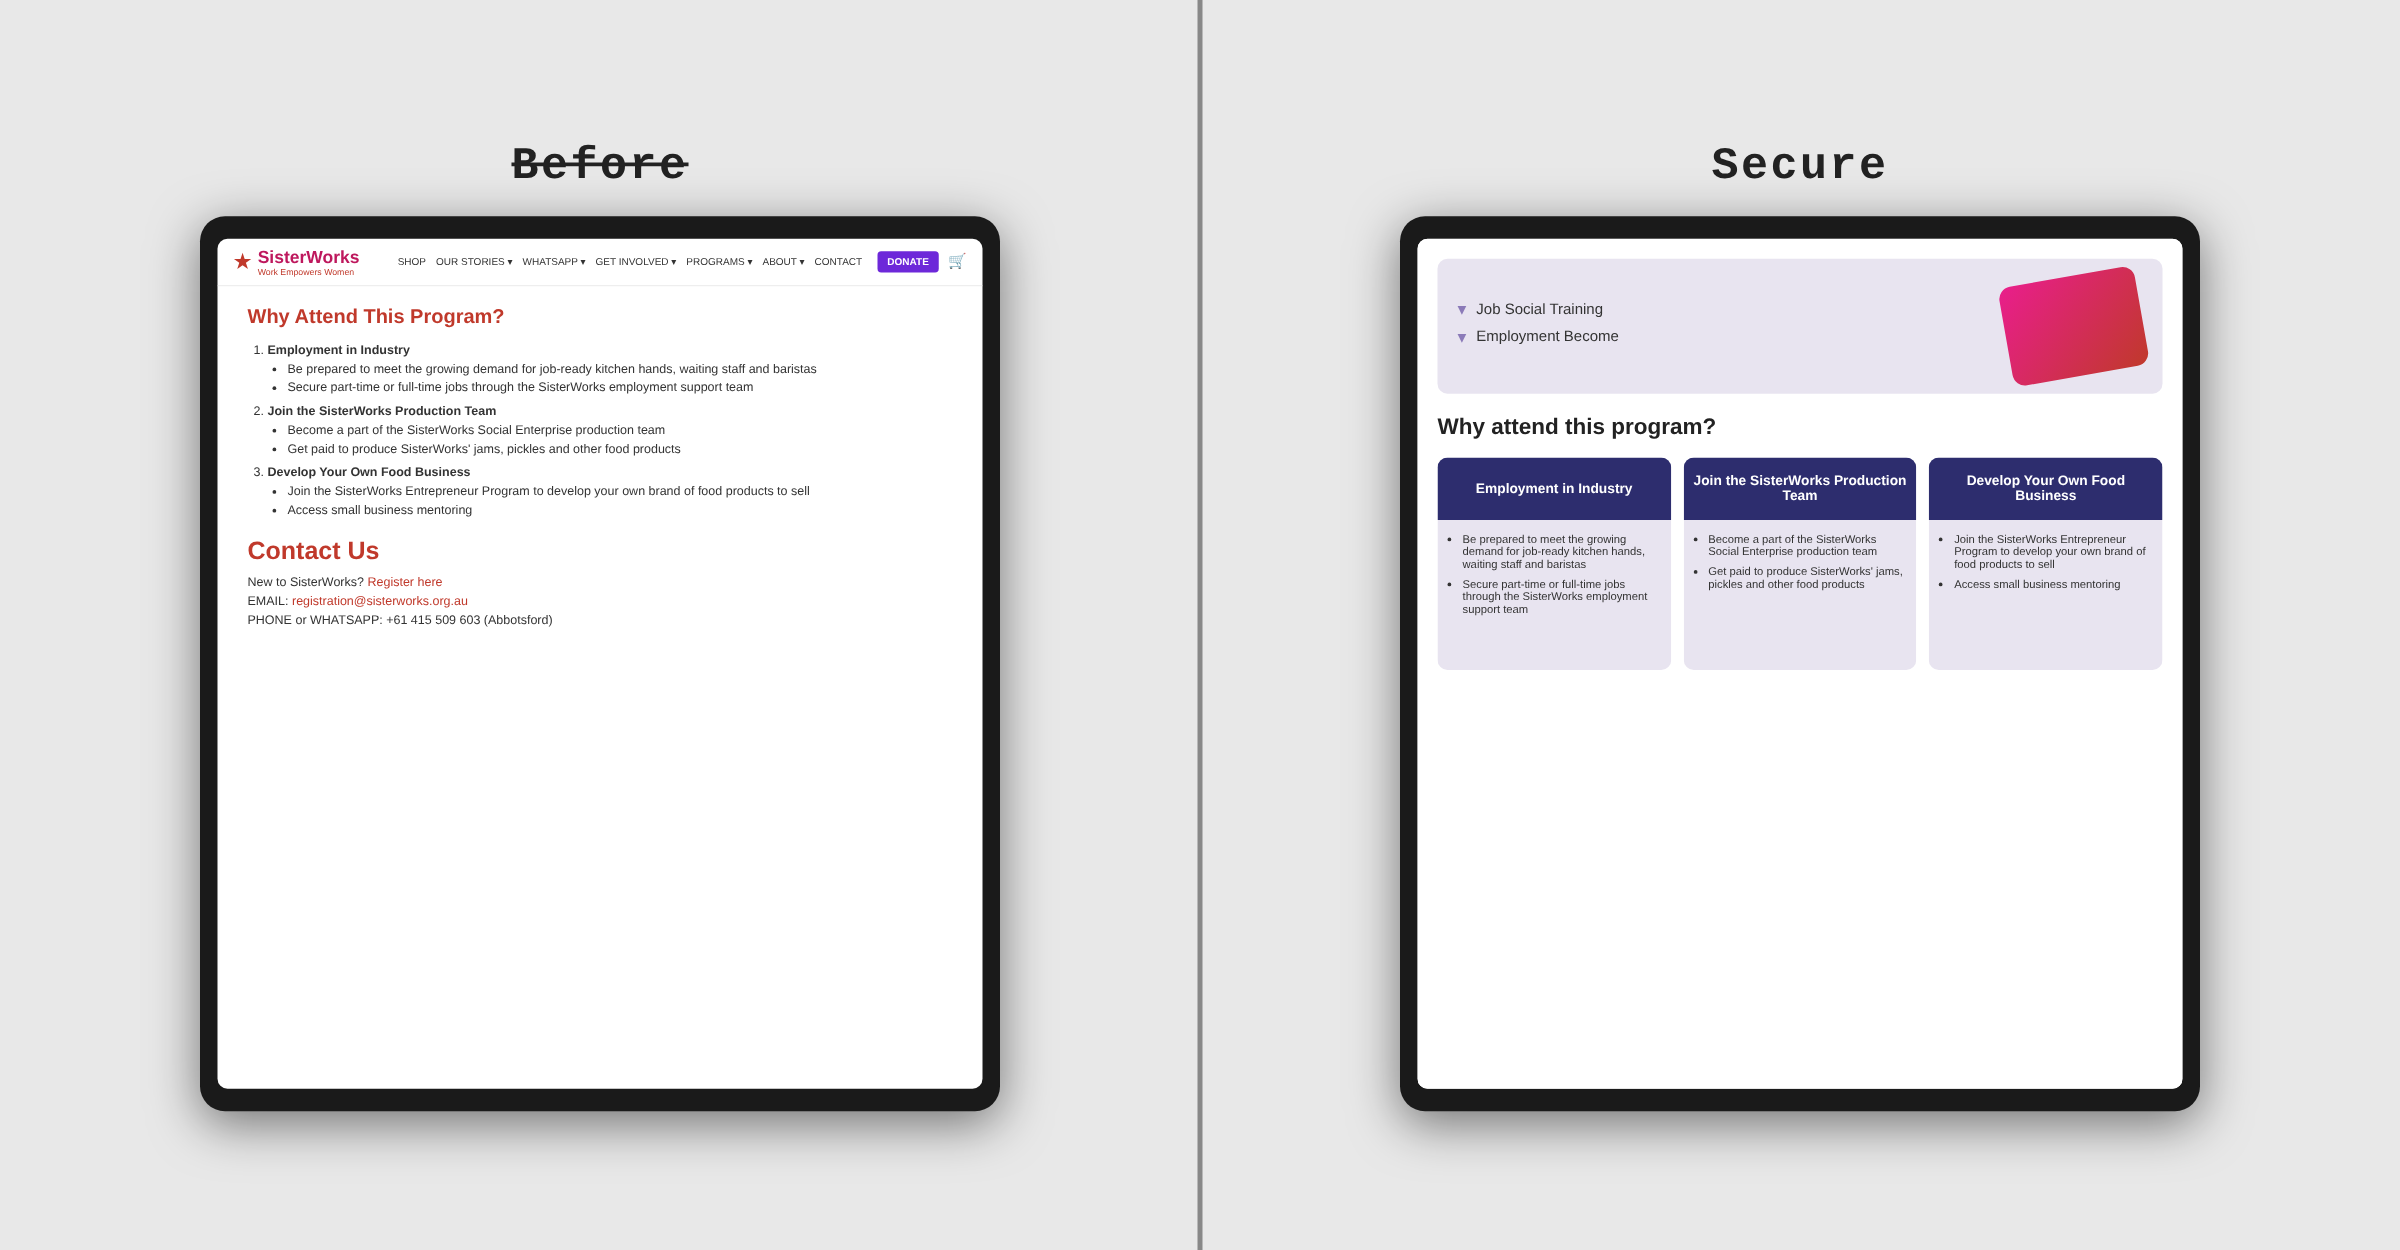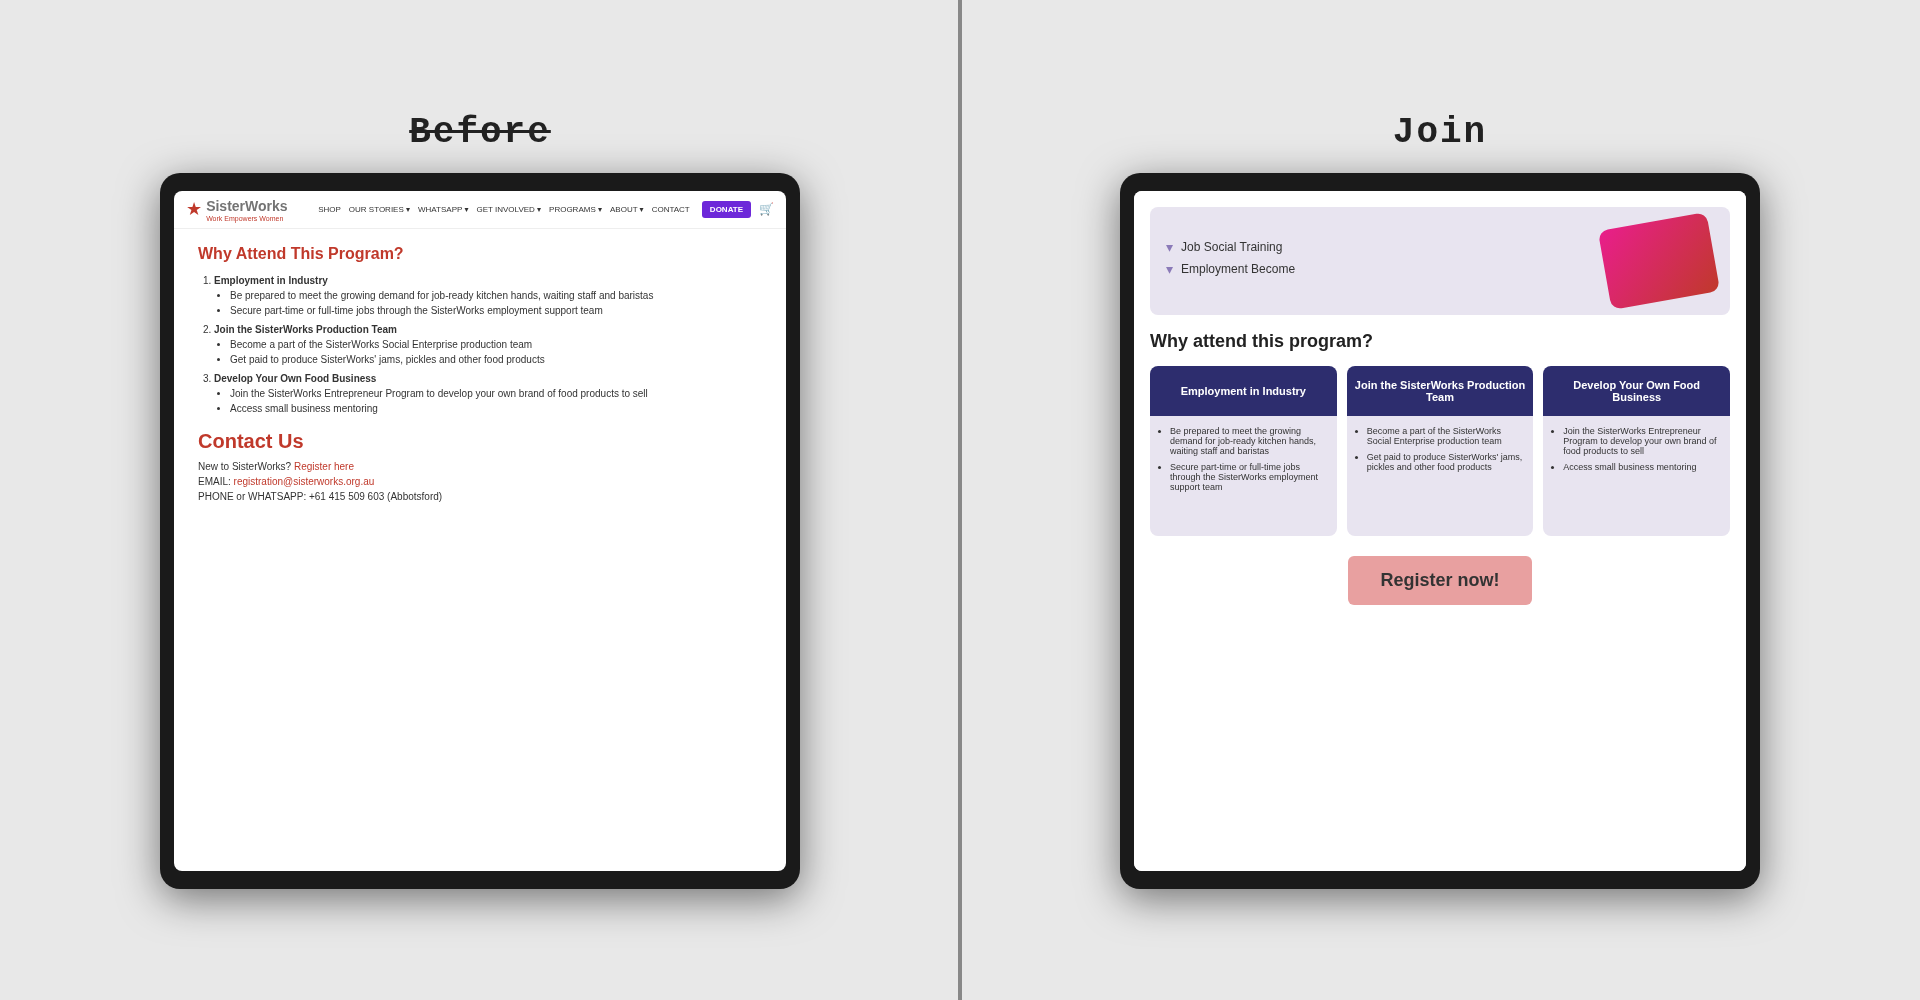--- a/index.html
+++ b/index.html
@@ -85,21 +85,21 @@
       gap: 4px;
       min-width: 120px;
     }
     .logo-icon {
       color: #c0392b;
       font-size: 18px;
     }
     .logo-text {
       font-weight: bold;
       font-size: 14px;
-      color: #737373;
+      color: #be185d;
     }
     .logo-tagline {
       font-size: 7px;
       color: #c0392b;
       display: block;
     }
     .nav-links {
       display: flex;
       gap: 8px;
       font-size: 8px;
@@ -329,21 +329,21 @@
               <a class="contact-link">registration@sisterworks.org.au</a>
             </div>
             <div class="contact-text">PHONE or WHATSAPP: +61 415 509 603 (Abbotsford)</div>
           </div>
         </div>
       </div>
     </div>
   </div>
 
   <div class="panel">
-    <div class="panel-label after-label">Join</div>
+    <div class="panel-label after-label">Secure</div>
     <div class="tablet-frame">
       <div class="tablet-screen">
         <div class="after-screen">
 
           <div style="position:relative; background:#e8e4f0; border-radius:8px; padding:14px 16px; margin-bottom:16px; display:flex; align-items:center; gap:12px;">
             <div class="after-top-list">
               <div class="after-top-item">
                 <span class="arrow-icon">▾</span>
                 <span>Job Social Training</span>
               </div>
@@ -380,20 +380,17 @@
               <div class="after-card-header">Develop Your Own Food Business</div>
               <div class="after-card-body">
                 <ul>
                   <li>Join the SisterWorks Entrepreneur Program to develop your own brand of food products to sell</li>
                   <li>Access small business mentoring</li>
                 </ul>
               </div>
             </div>
           </div>
 
-          <div class="register-container">
-            <div class="after-register-btn">Register now!</div>
-          </div>
         </div>
       </div>
     </div>
   </div>
 </div>
 
 </body></html>

